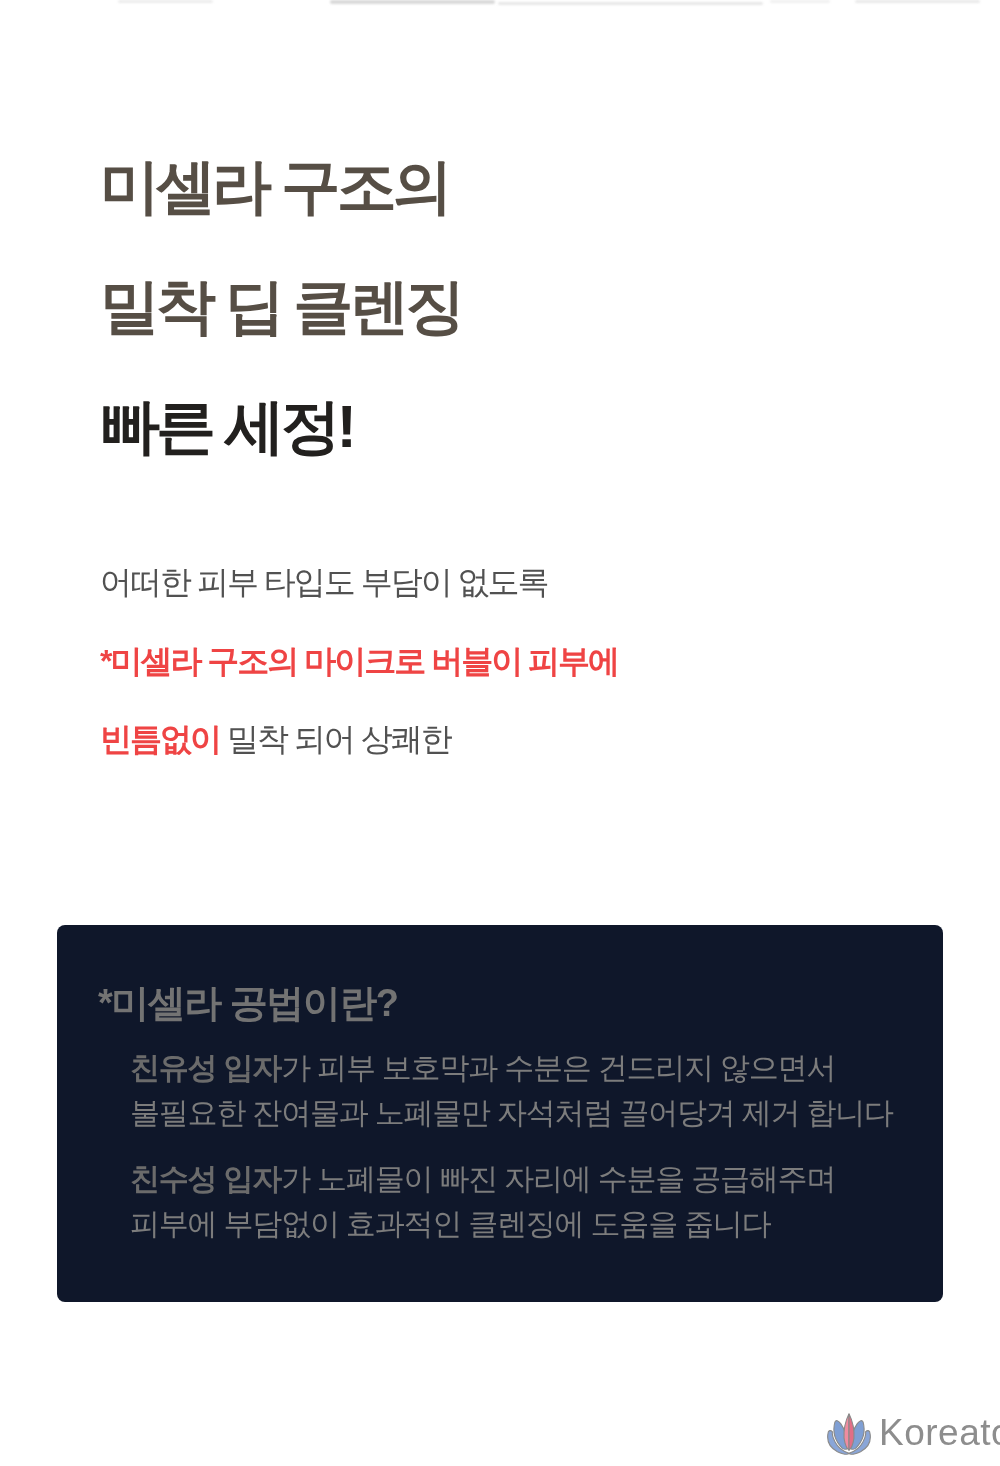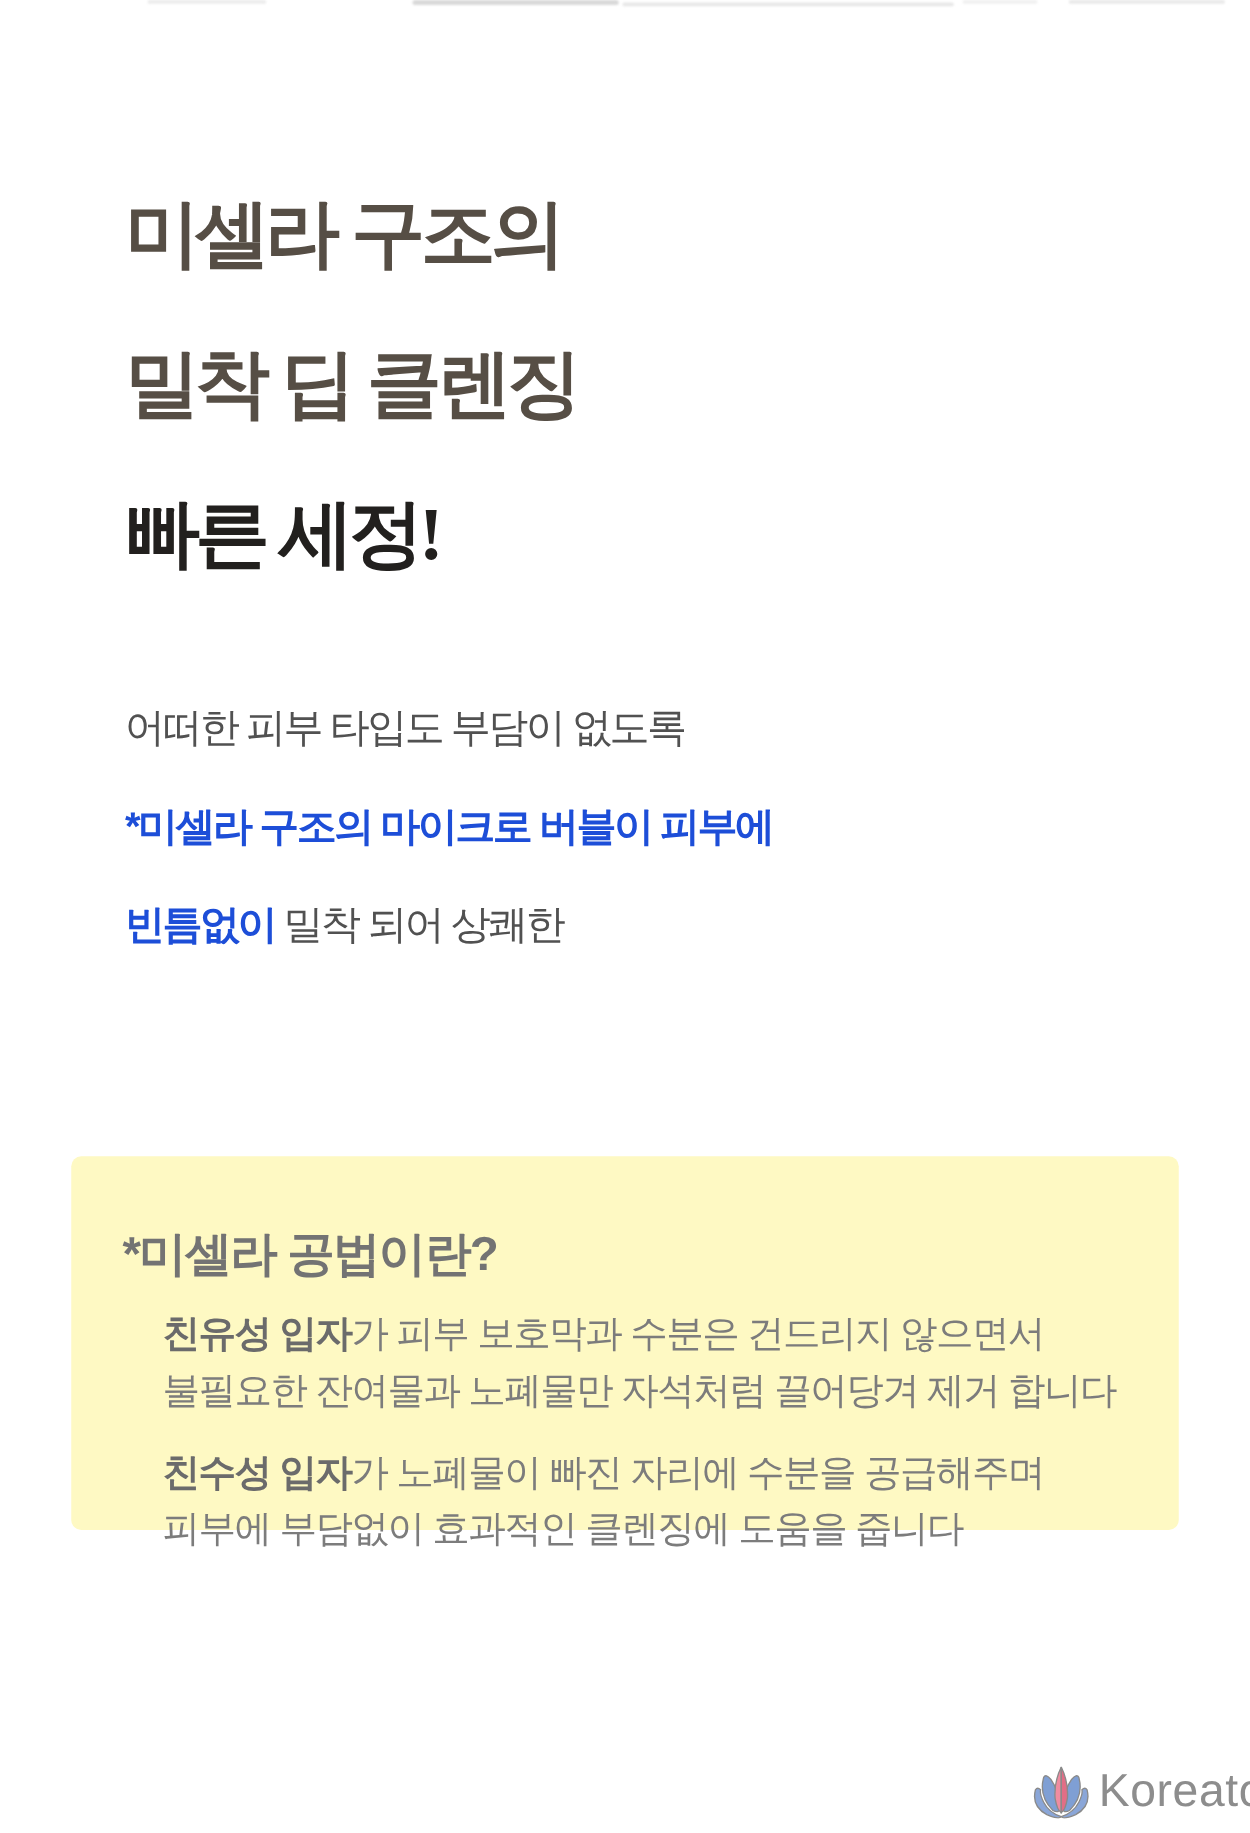--- a/index.html
+++ b/index.html
@@ -21,34 +21,34 @@
   .sm5 { left: 855px; top: 0; width: 125px; height: 3px; background: #e9e9e9; }
 
   .headline {
     position: absolute; left: 100px; top: 127px;
     margin: 0;
     font-size: 60px; line-height: 120px;
     font-weight: 800; letter-spacing: -4px;
     color: #564e45;
   }
   .hl-line { display: block; }
-  .hl-line.accent { color: #22201e; font-family: Liberation Serif, serif; }
+  .hl-line.accent { color: #22201e; }
 
   .body-copy {
     position: absolute; left: 100px; top: 543px;
     font-size: 32px; line-height: 78.5px;
     letter-spacing: -2px;
     color: #515151;
   }
-  .body-copy .b { font-weight: 700; color: #1d4ed8; }
+  .body-copy .b { font-weight: 700; color: #ef4444; }
 
   .info-box {
     position: absolute; left: 57px; top: 925px;
-    width: 886px; height: 299px;
-    background: #fef9c3;
+    width: 886px; height: 377px;
+    background: #0f172a;
     border-radius: 8px;
   }
   .info-title {
     position: absolute; left: 41px; top: 53px;
     margin: 0;
     font-size: 38px; font-weight: 700;
     letter-spacing: -1.5px;
     color: #737373;
   }
   .info-paragraphs {

